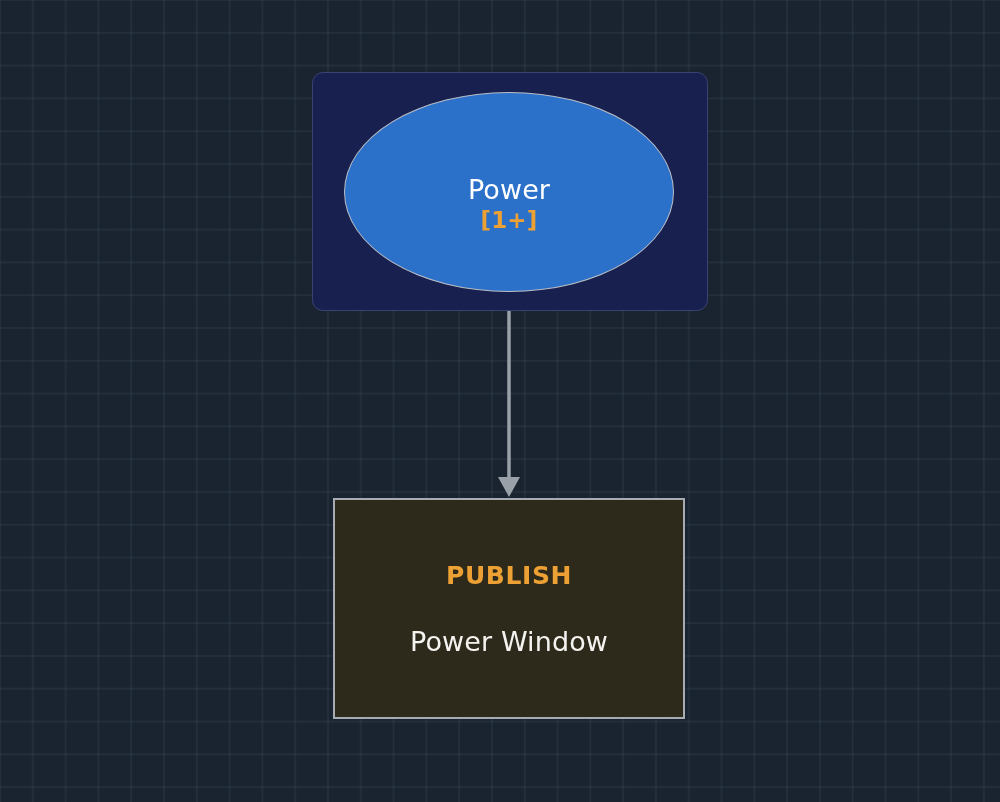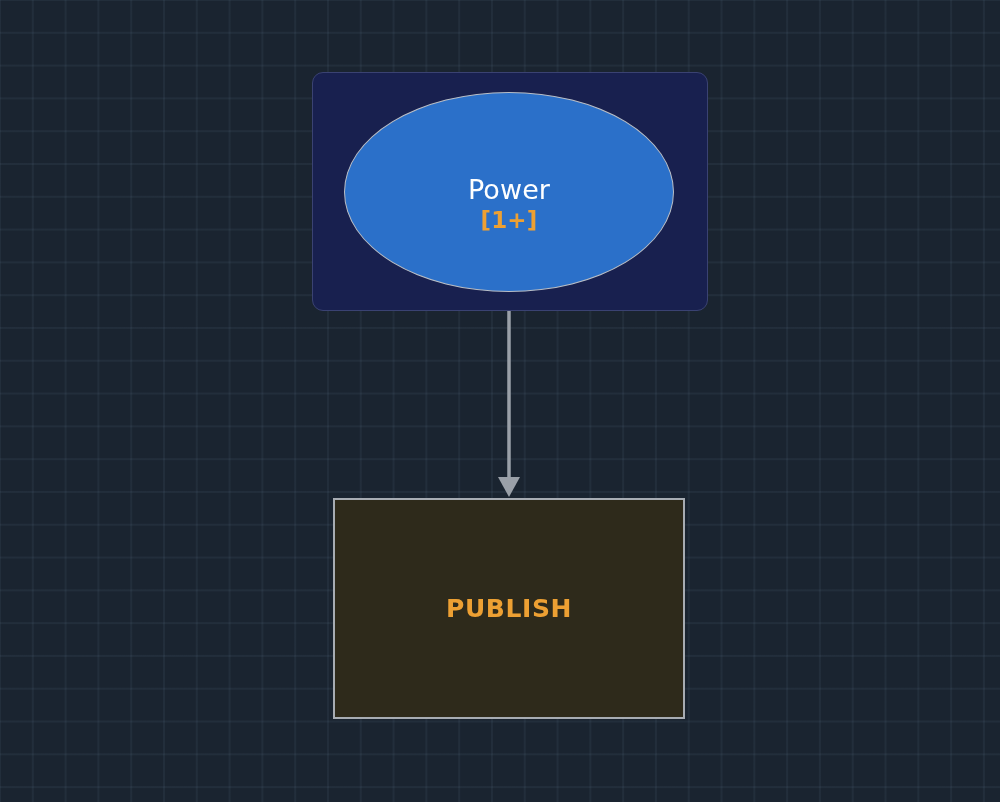--- a/index.html
+++ b/index.html
@@ -124,15 +124,16 @@
     <div class="ellipse-badge">[1+]</div>
   </div>
 
   <svg class="edge" viewBox="0 0 1000 802" xmlns="http://www.w3.org/2000/svg">
     <line x1="509" y1="311" x2="509" y2="479" stroke="#9aa0a8" stroke-width="3.5"></line>
     <polygon points="498,477 520,477 509,497" fill="#9aa0a8"></polygon>
   </svg>
 
   <div class="rect-node">
     <div class="rect-kind">PUBLISH</div>
+    <div class="rect-title">Power Window</div>
   </div>
 
 </div>
 
 </body></html>

